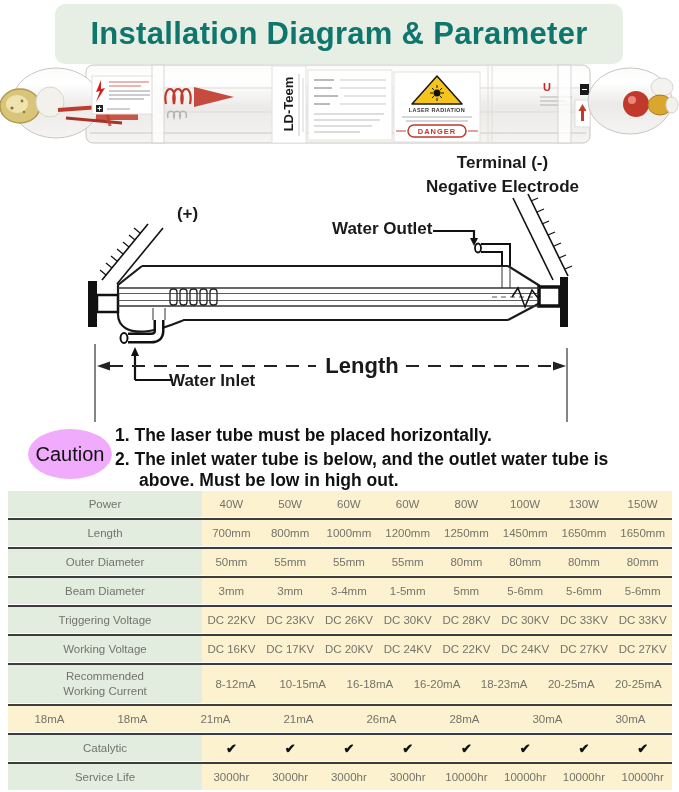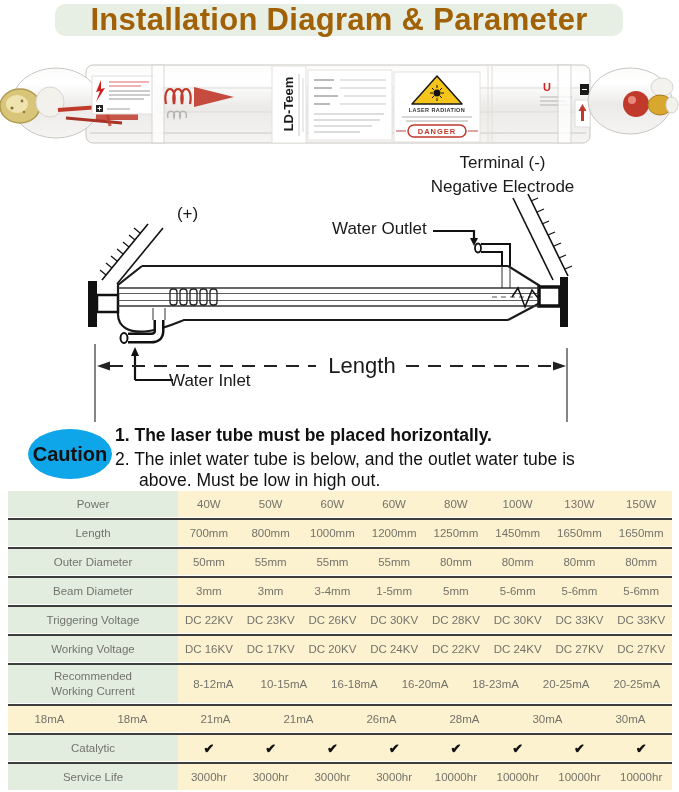--- a/index.html
+++ b/index.html
@@ -1,53 +1,53 @@
 <!DOCTYPE html>
 <html><head>
 <meta charset="utf-8">
 <style>
   html,body{margin:0;padding:0;background:#fff;}
   .page{position:relative;width:679px;height:792px;background:#ffffff;overflow:hidden;
         font-family:"Liberation Sans",sans-serif;}
 
   
-  .title-badge{position:absolute;left:55px;top:4px;width:568px;height:32px;background:#e7eee3;
+  .title-badge{position:absolute;left:55px;top:4px;width:568px;height:60px;background:#e7eee3;
                border-radius:10px;display:flex;align-items:center;justify-content:center;
-               font-size:31px;font-weight:bold;color:#a16207;letter-spacing:.3px;}
+               font-size:31px;font-weight:bold;color:#0f766e;letter-spacing:.3px;}
 
   
   .photo{position:absolute;left:0;top:60px;width:679px;height:90px;}
 
   
   .diagram{position:absolute;left:0;top:150px;width:679px;height:274px;}
   .diagram svg{position:absolute;left:0;top:0;}
-  .dlabel{position:absolute;font-weight:normal;color:#1a1a1a;font-size:17px;white-space:nowrap;}
+  .dlabel{position:absolute;font-weight:bold;color:#1a1a1a;font-size:17px;white-space:nowrap;}
   .lbl-pos{left:90px;top:28px;width:195px;text-align:center;}
   .lbl-pos-sign{left:90px;top:54px;width:195px;text-align:center;}
   .lbl-neg1{left:430px;top:3px;width:145px;text-align:center;}
   .lbl-neg2{left:425px;top:27px;width:155px;text-align:center;}
   .lbl-outlet{left:332px;top:69px;}
   .lbl-inlet{left:169px;top:221px;}
   .lbl-length{left:318px;top:203px;width:88px;text-align:center;font-size:22px;}
 
   
   .caution{position:absolute;left:0;top:418px;width:679px;height:72px;}
-  .caution-badge{position:absolute;left:28px;top:11px;width:84px;height:50px;background:#0ea5e9;
+  .caution-badge{position:absolute;left:28px;top:11px;width:84px;height:50px;background:#f0abfc;
                  border-radius:50%;display:flex;align-items:center;justify-content:center;
-                 font-size:20px;font-weight:bold;color:#111;}
+                 font-size:20px;font-weight:normal;color:#111;}
   .caution-item1{position:absolute;left:115px;top:7px;font-size:17.5px;font-weight:bold;color:#111;text-align:right;}
-  .caution-item2{position:absolute;left:115px;top:31px;width:470px;font-size:17.5px;font-weight:normal;
+  .caution-item2{position:absolute;left:115px;top:31px;width:470px;font-size:17.5px;font-weight:bold;
                  color:#111;line-height:1.22;padding-left:24px;text-indent:-24px;}
 
   
   .param-table{position:absolute;left:8px;top:491px;width:664px;}
   .t-row{display:flex;min-height:26px;border-top:2px solid #3d3d3d;margin-top:1px;}
   .t-row:first-child{border-top:none;margin-top:0;}
   .t-row.tall{min-height:38px;}
-  .t-label{width:170px;background:#e2ecdf;display:flex;align-items:center;justify-content:center;
+  .t-label{width:194px;background:#e2ecdf;display:flex;align-items:center;justify-content:center;
            color:#73736c;font-size:11.5px;text-align:center;line-height:1.3;}
   .t-label span{display:inline-block;max-width:105px;}
   .t-cell{flex:1;background:#fdf2cf;display:flex;align-items:center;justify-content:center;
           color:#73736c;font-size:11.5px;white-space:nowrap;}
   .t-cell.check{color:#111;font-size:13px;font-weight:bold;}
 </style>
 </head>
 <body>
 
 <div class="page">

